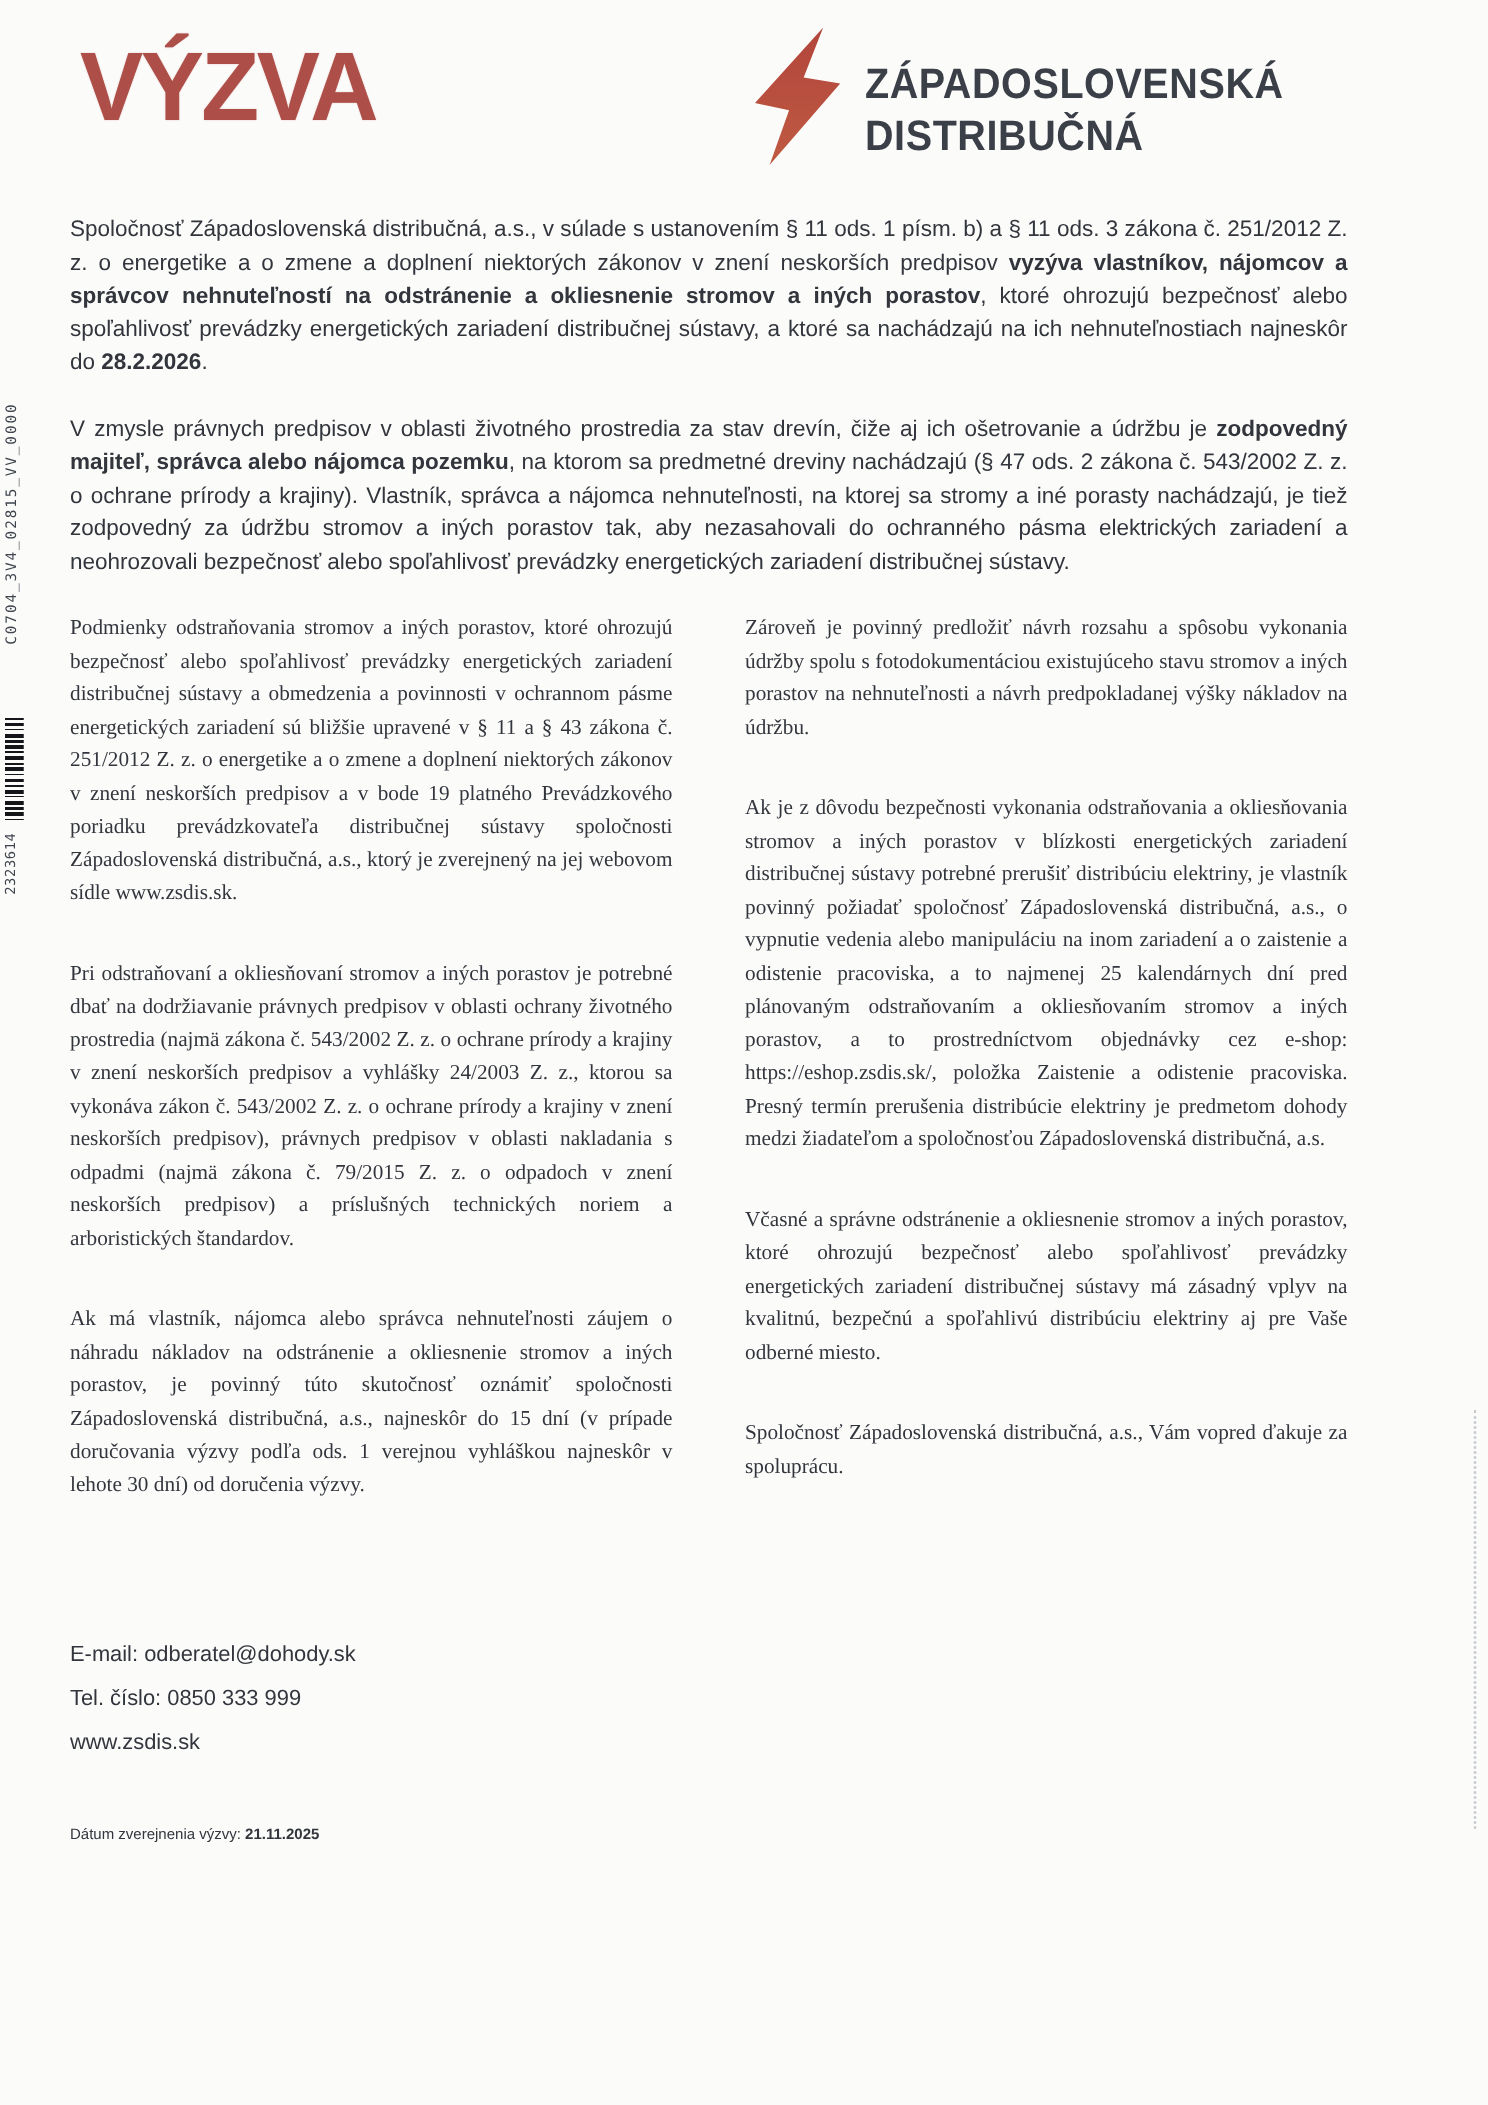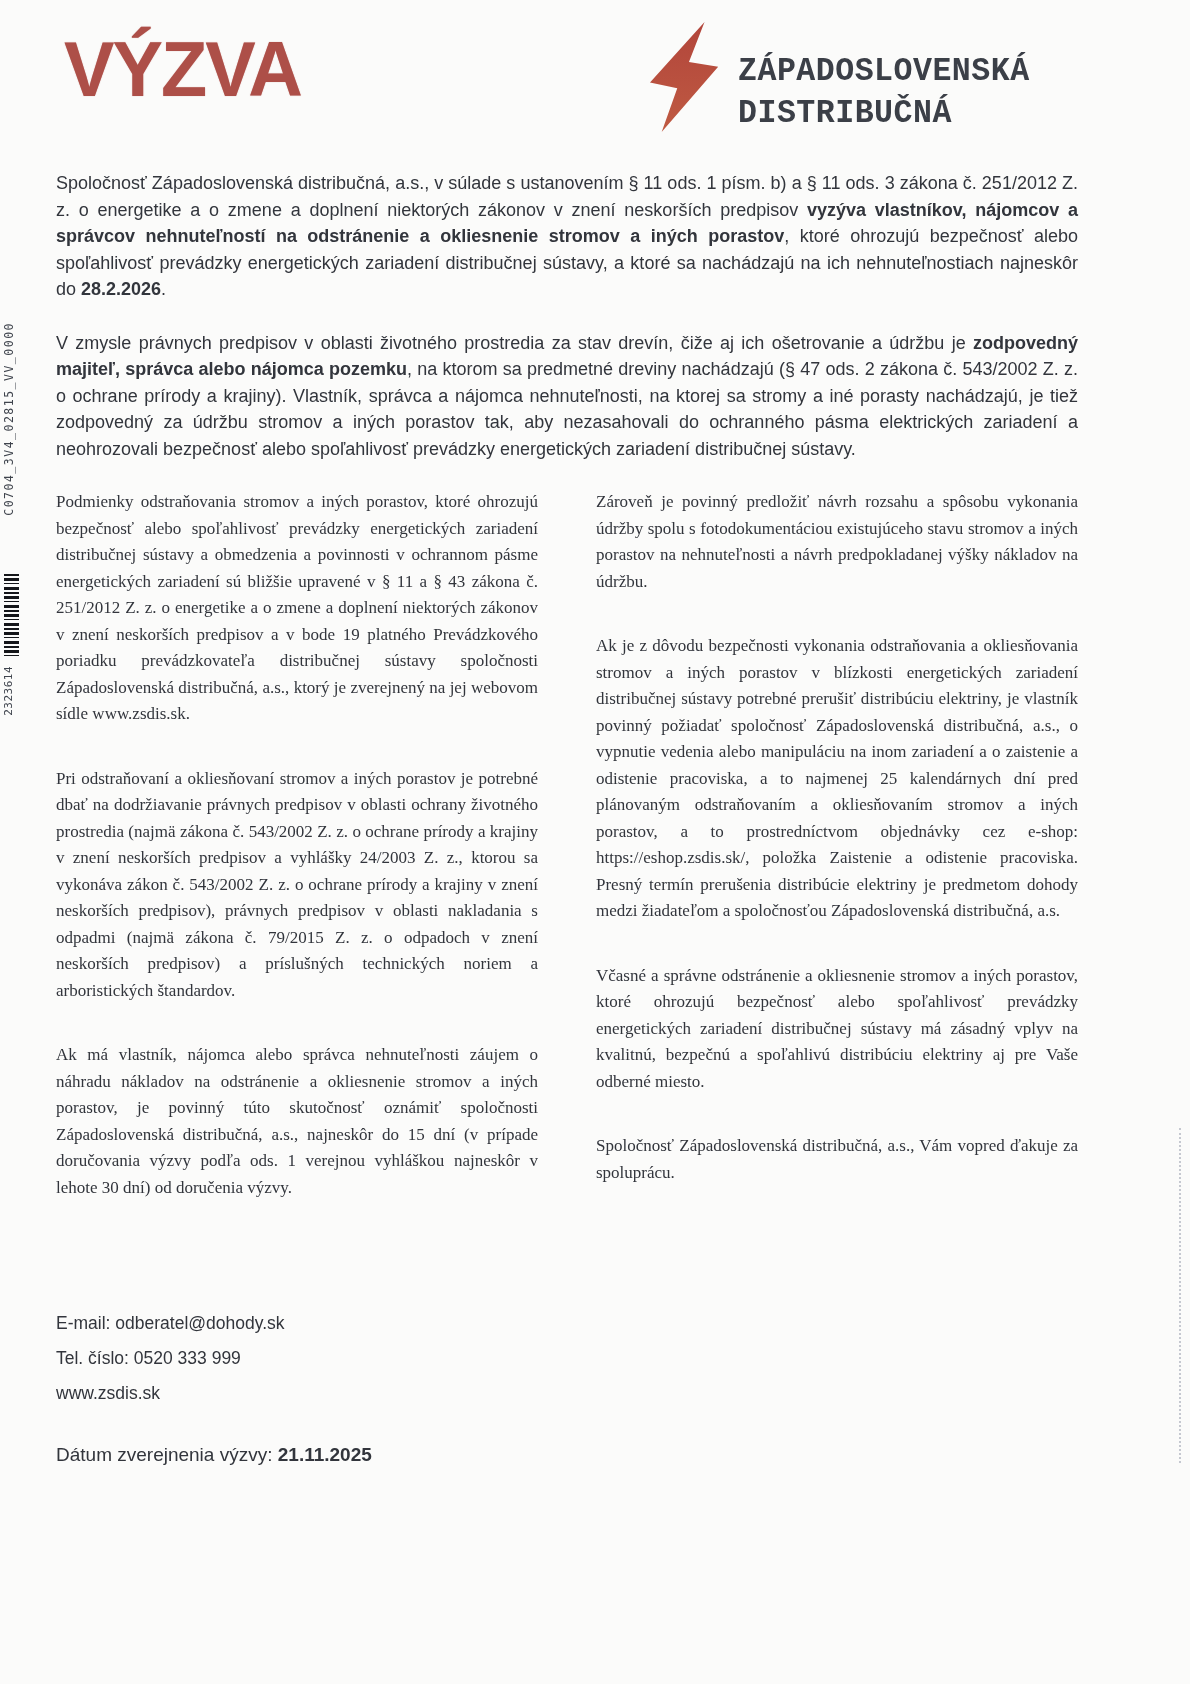--- a/index.html
+++ b/index.html
@@ -16,39 +16,39 @@
     font-family:"Liberation Sans", sans-serif;
   }
   .content{position:absolute;left:56px;right:112px;top:0;}
   .header-row{display:flex;justify-content:space-between;align-items:flex-start;margin-top:20px;}
   .vyzva{
     font-size:78px;font-weight:bold;color:var(--accent);
     letter-spacing:-2px;line-height:1;margin:10px 0 0 8px;
     transform:scaleX(.97);transform-origin:left top;
     text-shadow:0 0 1px rgba(173,79,72,.55);
   }
-  .logo{display:flex;align-items:flex-end;gap:8px;margin-right:26px;margin-top:2px;font-family:Liberation Mono, monospace;}
+  .logo{display:flex;align-items:center;gap:8px;margin-right:26px;margin-top:2px;}
   .bolt svg{width:86px;height:112px;display:block;}
   .logo-text{
     font-weight:bold;font-size:34px;line-height:1.24;color:var(--logoink);
     letter-spacing:.5px;margin-top:20px;
     transform:scaleX(.93);transform-origin:left top;white-space:nowrap;
   }
   .intro{margin-top:36px;font-size:18px;line-height:26.5px;text-align:justify;}
   .intro .para{margin:0 0 27px 0;}
   .para .b{font-weight:bold;}
   .columns{
     display:grid;grid-template-columns:1fr 1fr;column-gap:58px;
     margin-top:18px;font-size:17px;line-height:26.5px;text-align:justify;
   }
   .columns .para{margin:0 0 38px 0;font-family:Liberation Serif, serif;}
   .contacts{margin-top:74px;font-size:17.5px;}
   .contacts-heading{font-weight:bold;margin-bottom:16px;}
   .contact-line{margin-bottom:14px;}
-  .footer{margin-top:40px;font-size:19px;}
+  .footer{margin-top:56px;font-size:12px;}
   .footer .date-b{font-weight:bold;}
   
   .doc-code{
     position:absolute;left:2px;top:322px;
     writing-mode:vertical-rl;transform:rotate(180deg);
     font-family:"DejaVu Sans Mono", monospace;font-size:11.5px;
     letter-spacing:1.5px;color:var(--margin-ink);white-space:nowrap;
   }
   .barcode{
     position:absolute;left:4px;top:574px;width:15px;height:84px;
@@ -114,21 +114,21 @@
     <div class="col">
         <p class="para"><span>Zároveň je povinný predložiť návrh rozsahu a spôsobu vykonania údržby spolu s fotodokumentáciou existujúceho stavu stromov a iných porastov na nehnuteľnosti a návrh predpokladanej výšky nákladov na údržbu.</span></p>
         <p class="para"><span>Ak je z dôvodu bezpečnosti vykonania odstraňovania a okliesňovania stromov a iných porastov v blízkosti energetických zariadení distribučnej sústavy potrebné prerušiť distribúciu elektriny, je vlastník povinný požiadať spoločnosť Západoslovenská distribučná, a.s., o vypnutie vedenia alebo manipuláciu na inom zariadení a o zaistenie a odistenie pracoviska, a to najmenej 25 kalendárnych dní pred plánovaným odstraňovaním a okliesňovaním stromov a iných porastov, a to prostredníctvom objednávky cez e-shop: https://eshop.zsdis.sk/, položka Zaistenie a odistenie pracoviska. Presný termín prerušenia distribúcie elektriny je predmetom dohody medzi žiadateľom a spoločnosťou Západoslovenská distribučná, a.s.</span></p>
         <p class="para"><span>Včasné a správne odstránenie a okliesnenie stromov a iných porastov, ktoré ohrozujú bezpečnosť alebo spoľahlivosť prevádzky energetických zariadení distribučnej sústavy má zásadný vplyv na kvalitnú, bezpečnú a spoľahlivú distribúciu elektriny aj pre Vaše odberné miesto.</span></p>
         <p class="para"><span>Spoločnosť Západoslovenská distribučná, a.s., Vám vopred ďakuje za spoluprácu.</span></p>
       </div>
   </div>
 
   <div class="contacts">
     <div class="contact-line">E-mail: odberatel@dohody.sk</div>
-    <div class="contact-line">Tel. číslo: 0520 333 999</div>
+    <div class="contact-line">Tel. číslo: 0850 333 999</div>
     <div class="contact-line">www.zsdis.sk</div>
   </div>
 
   <div class="footer">
     <span>Dátum zverejnenia výzvy: </span><span class="date-b">21.11.2025</span>
   </div>
 
 </div>
 
 </body></html>

